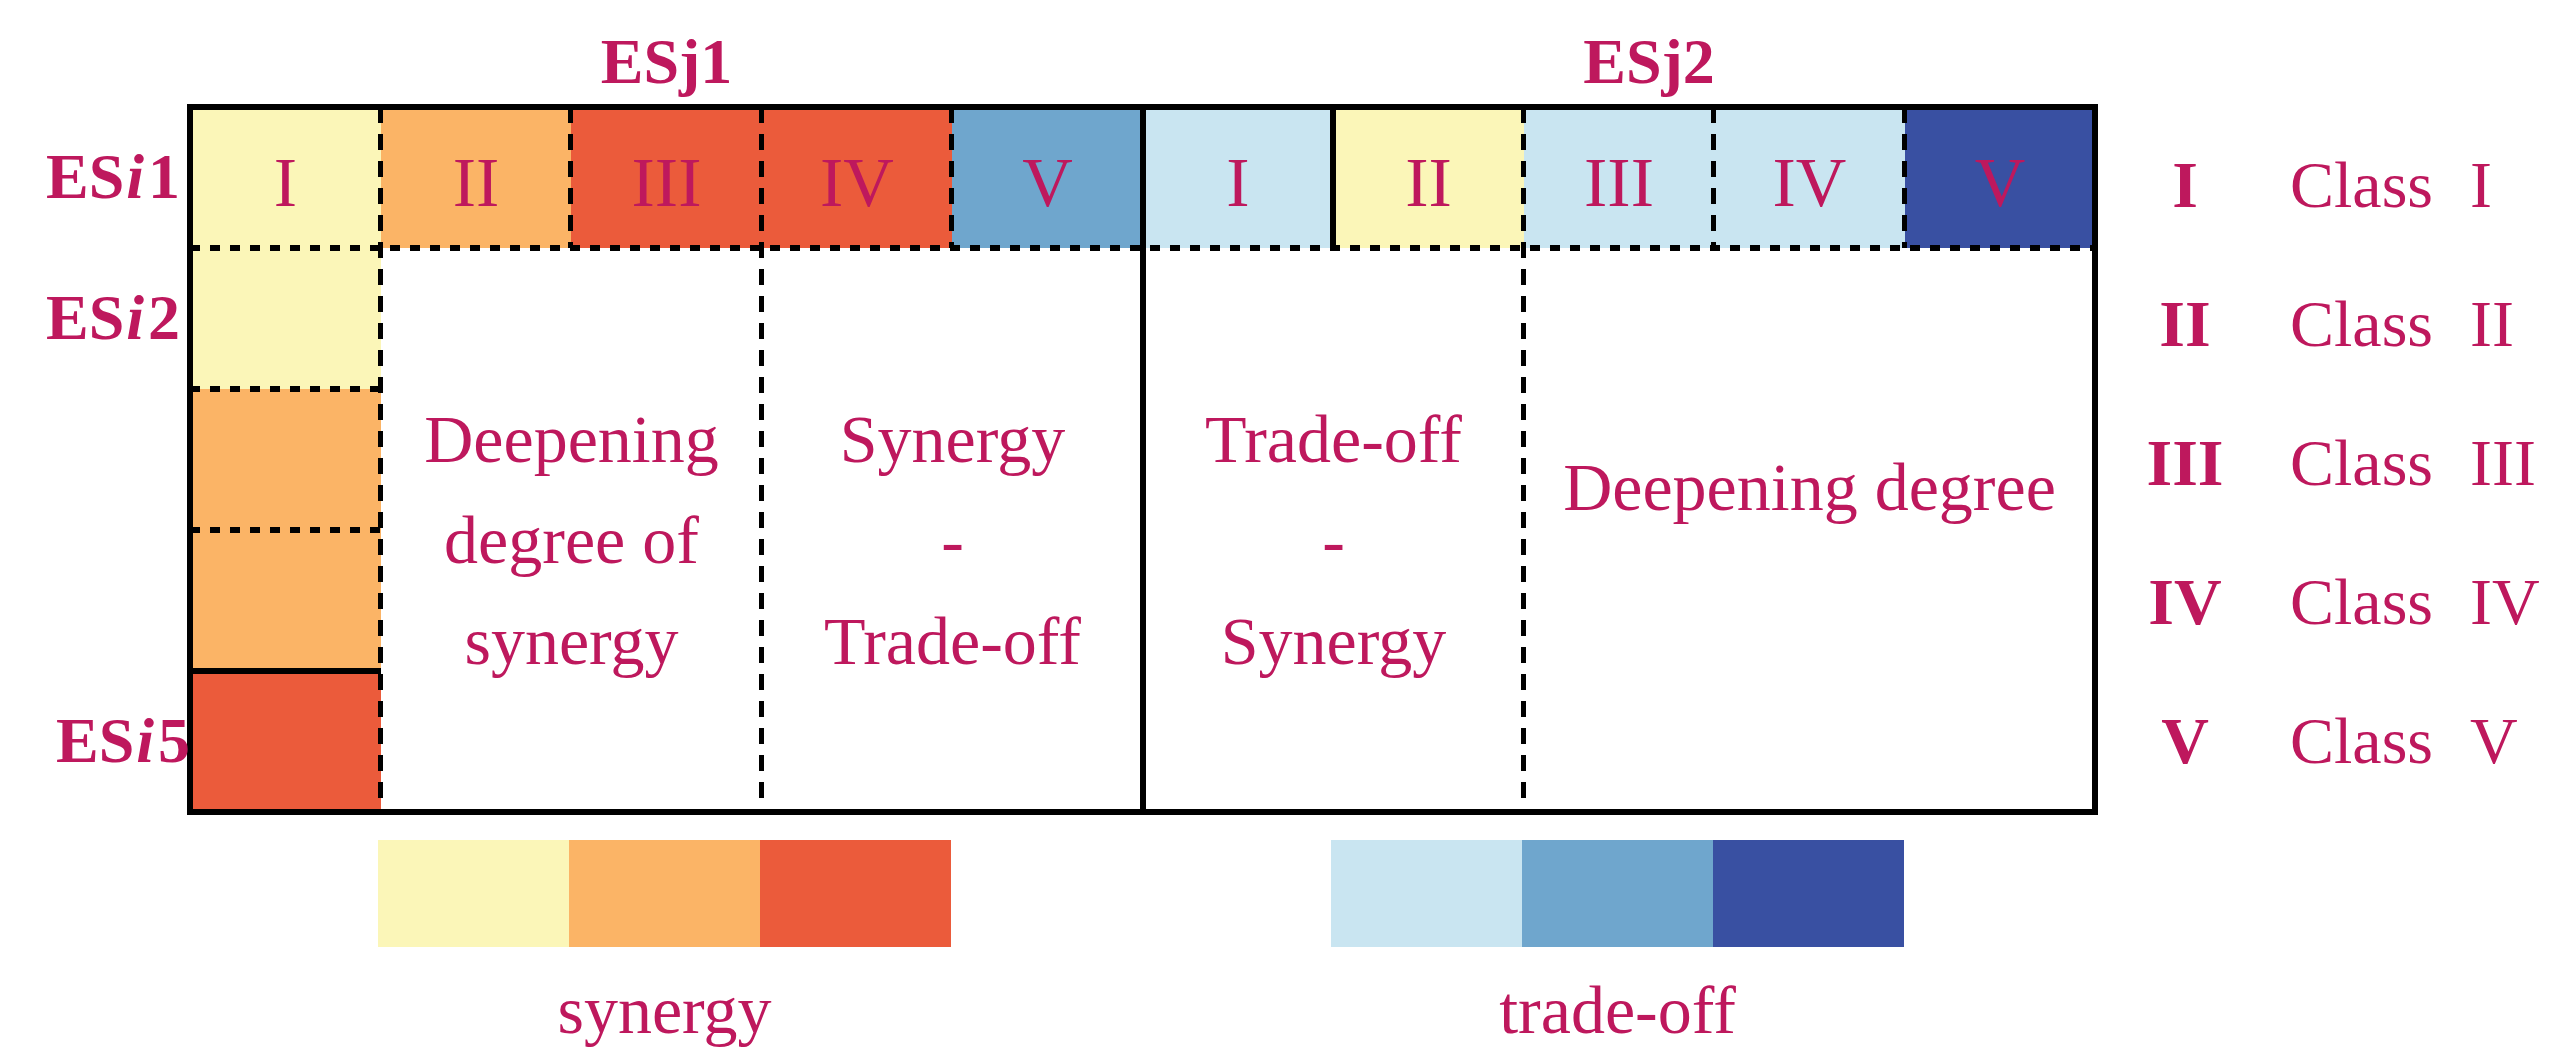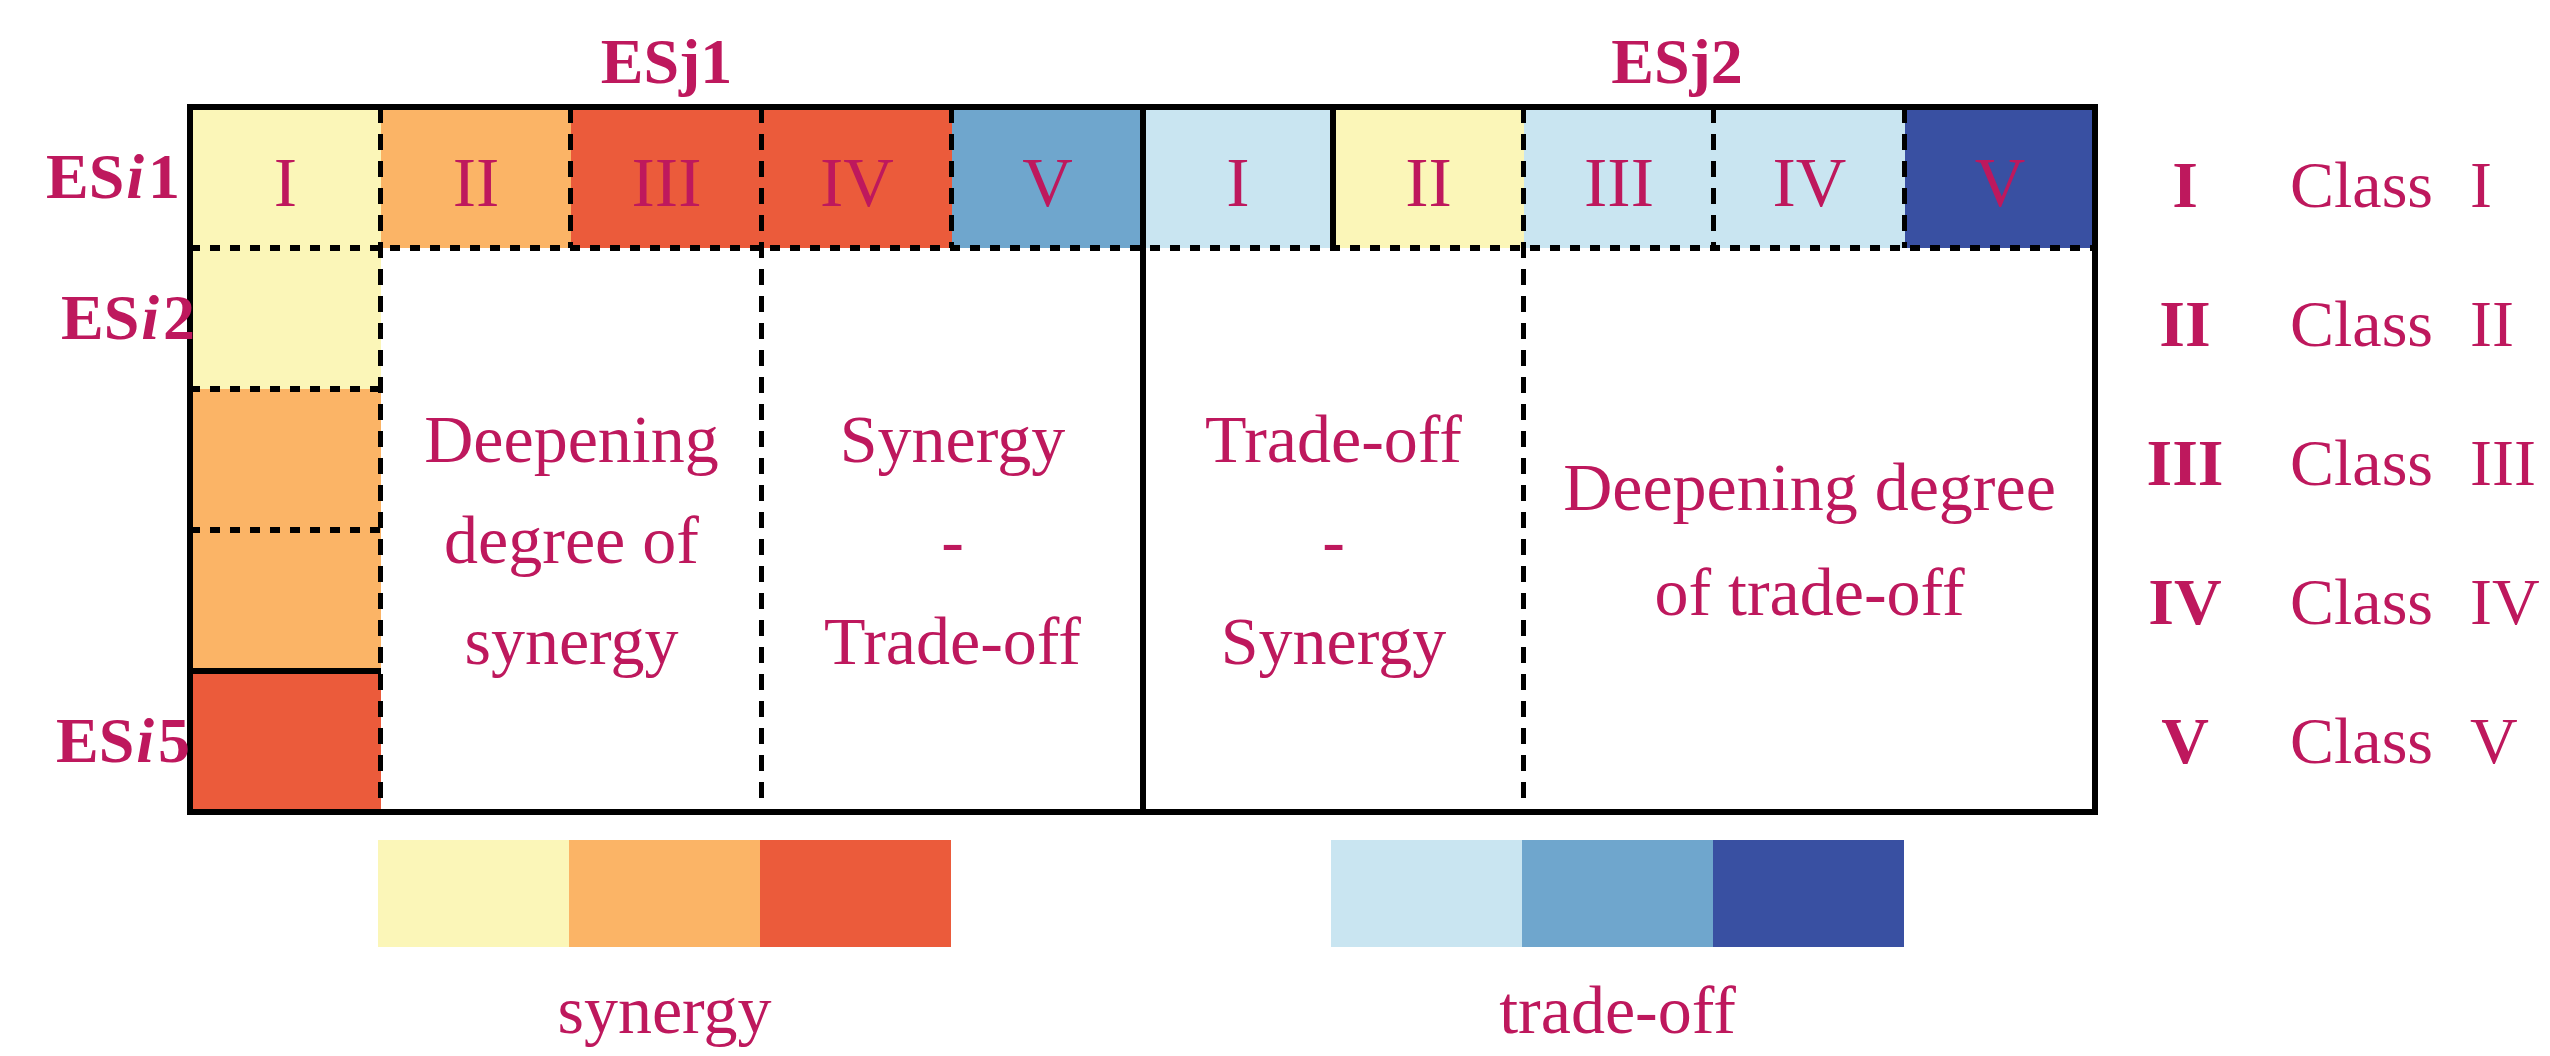--- a/index.html
+++ b/index.html
@@ -50,24 +50,24 @@
     position:absolute;z-index:4;display:flex;align-items:center;justify-content:center;
     font-size:68px;
   }
 </style>
 </head>
 <body>
 
 <div id="canvas">
 
   <div class="col-header" style="left:190px;top:30px;width:953px;">ESj1</div>
-  <div class="col-header" style="left:1201px;top:30px;width:952px;">ESj2</div>
+  <div class="col-header" style="left:1173px;top:30px;width:952px;">ESj2</div>
 
   <div class="row-label" style="left:10px;top:142px;width:170px;"><span>ES</span><span class="var">i</span><span>1</span></div>
-  <div class="row-label" style="left:25px;top:283px;width:170px;font-family:Liberation Serif, serif;"><span>ES</span><span class="var">i</span><span>2</span></div>
+  <div class="row-label" style="left:10px;top:283px;width:170px;font-family:Liberation Serif, serif;"><span>ES</span><span class="var">i</span><span>2</span></div>
   <div class="row-label" style="left:20px;top:706px;width:170px;"><span>ES</span><span class="var">i</span><span>5</span></div>
 
   <div class="cell" style="left: 190px; top: 107px; width: 191px; height: 141px; background-color: rgb(251, 246, 184);"></div>
   <div class="cell" style="left: 381px; top: 107px; width: 190px; height: 141px; background-color: rgb(251, 180, 102);"></div>
   <div class="cell" style="left: 571px; top: 107px; width: 191px; height: 141px; background-color: rgb(235, 91, 59);"></div>
   <div class="cell" style="left: 762px; top: 107px; width: 190px; height: 141px; background-color: rgb(235, 91, 59);"></div>
   <div class="cell" style="left: 952px; top: 107px; width: 191px; height: 141px; background-color: rgb(111, 166, 205);"></div>
   <div class="cell" style="left: 1143px; top: 107px; width: 190px; height: 141px; background-color: rgb(201, 229, 241);"></div>
   <div class="cell" style="left: 1333px; top: 107px; width: 191px; height: 141px; background-color: rgb(251, 246, 184);"></div>
   <div class="cell" style="left: 1524px; top: 107px; width: 190px; height: 141px; background-color: rgb(201, 229, 241);"></div>
@@ -100,21 +100,20 @@
     <span>-</span>
     <span>Trade-off</span>
   </div>
   <div class="region three" style="left:1143px;top:389px;width:381px;height:303px;">
     <span>Trade-off</span>
     <span>-</span>
     <span>Synergy</span>
   </div>
   <div class="region two" style="left:1524px;top:435px;width:571px;height:210px;">
     <span>Deepening degree</span>
-    <span>of trade-off</span>
   </div>
 
   <div class="line vdash" style="left:378px;top:107px;height:705px;"></div>
   <div class="line vdash" style="left:759px;top:107px;height:705px;"></div>
   <div class="line vdash" style="left:1521px;top:107px;height:705px;"></div>
 
   <div class="line vdash" style="left:568px;top:107px;height:141px;"></div>
   <div class="line vdash" style="left:949px;top:107px;height:141px;"></div>
   <div class="line vdash" style="left:1711px;top:107px;height:141px;"></div>
   <div class="line vdash" style="left:1902px;top:107px;height:141px;"></div>

